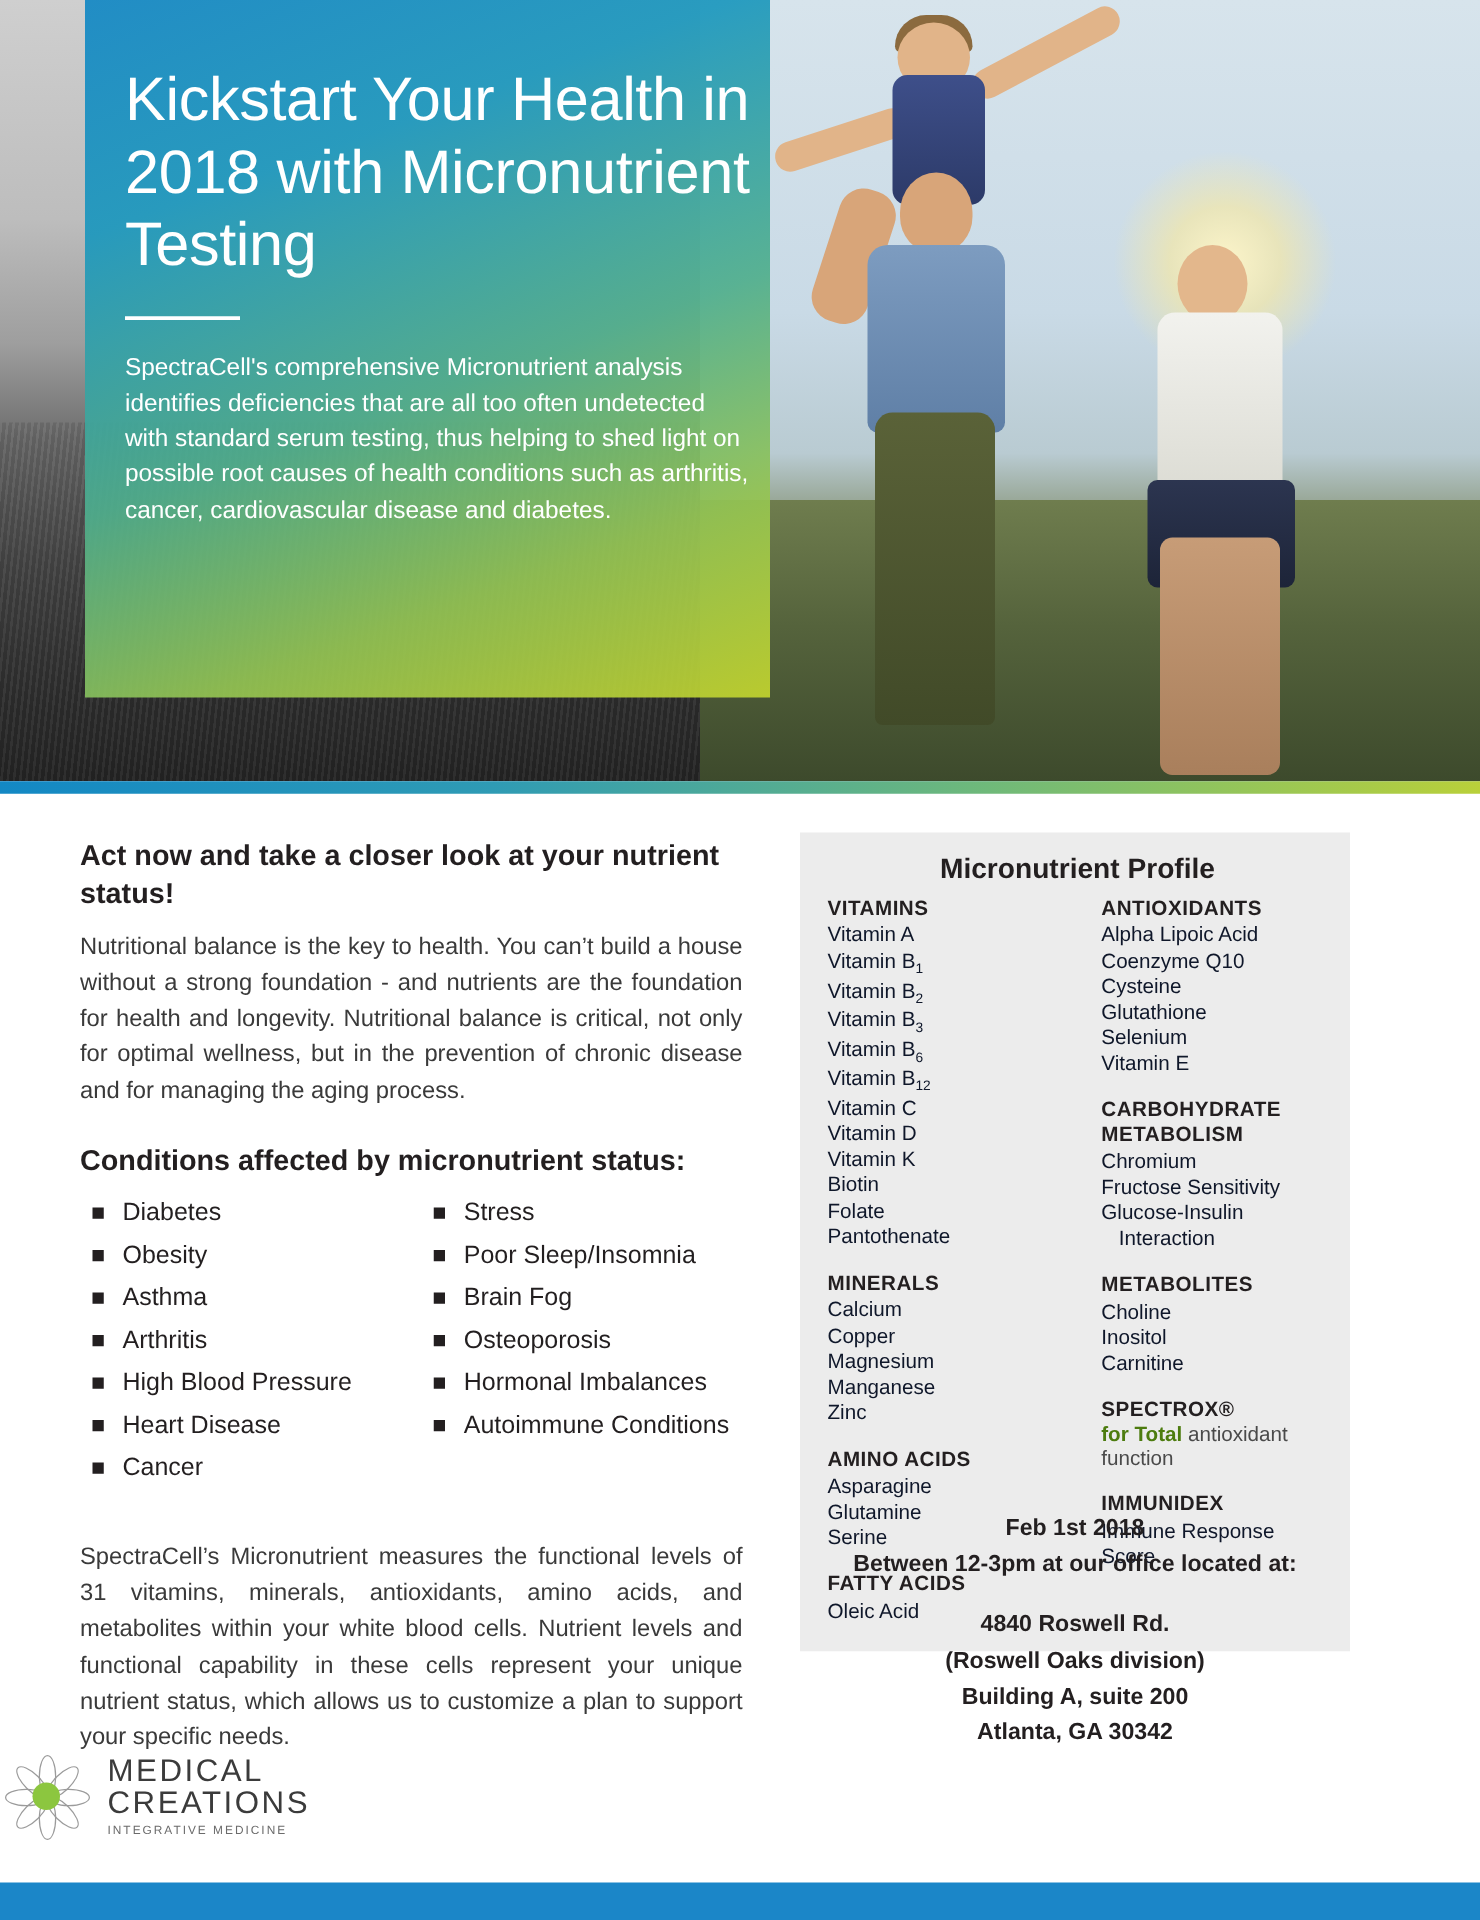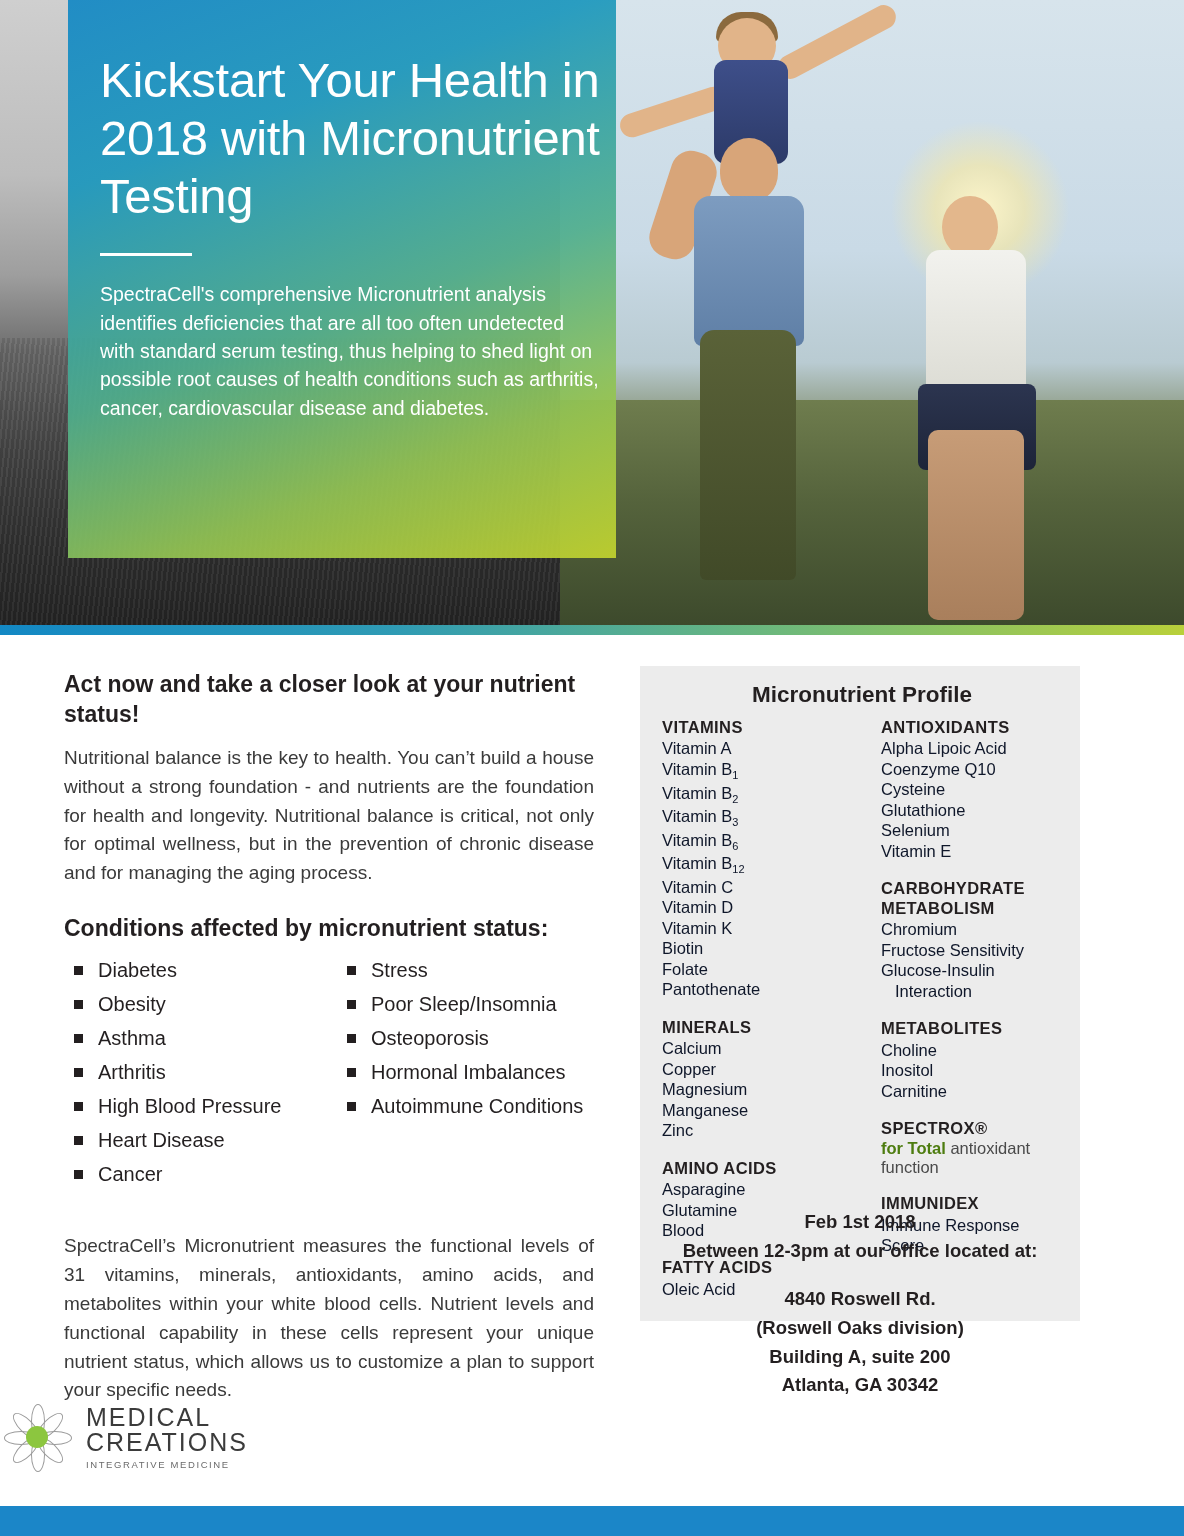--- a/index.html
+++ b/index.html
@@ -420,20 +420,21 @@
         <div class="cond-item">Obesity</div>
         <div class="cond-item">Asthma</div>
         <div class="cond-item">Arthritis</div>
         <div class="cond-item">High Blood Pressure</div>
         <div class="cond-item">Heart Disease</div>
         <div class="cond-item">Cancer</div>
       </div>
       <div class="cond-col">
         <div class="cond-item">Stress</div>
         <div class="cond-item">Poor Sleep/Insomnia</div>
+        <div class="cond-item">Brain Fog</div>
         <div class="cond-item">Osteoporosis</div>
         <div class="cond-item">Hormonal Imbalances</div>
         <div class="cond-item">Autoimmune Conditions</div>
       </div>
     </div>
 
     <p class="body-text" style="margin-top:34px;">SpectraCell’s Micronutrient measures the functional levels of 31 vitamins, minerals, antioxidants, amino acids, and metabolites within your white blood cells. Nutrient levels  and functional capability in these cells represent your unique nutrient status, which allows us to customize a plan to support your specific needs.</p>
   </div>
 
   <div class="profile">
@@ -458,21 +459,21 @@
         <div class="grp-title spaced">MINERALS</div>
         <div class="grp-item">Calcium</div>
         <div class="grp-item">Copper</div>
         <div class="grp-item">Magnesium</div>
         <div class="grp-item">Manganese</div>
         <div class="grp-item">Zinc</div>
 
         <div class="grp-title spaced">AMINO ACIDS</div>
         <div class="grp-item">Asparagine</div>
         <div class="grp-item">Glutamine</div>
-        <div class="grp-item">Blood</div>
+        <div class="grp-item">Serine</div>
 
         <div class="grp-title spaced">FATTY ACIDS</div>
         <div class="grp-item">Oleic Acid</div>
       </div>
 
       <div class="profile-col">
         <div class="grp-title">ANTIOXIDANTS</div>
         <div class="grp-item">Alpha Lipoic Acid</div>
         <div class="grp-item">Coenzyme Q10</div>
         <div class="grp-item">Cysteine</div>

